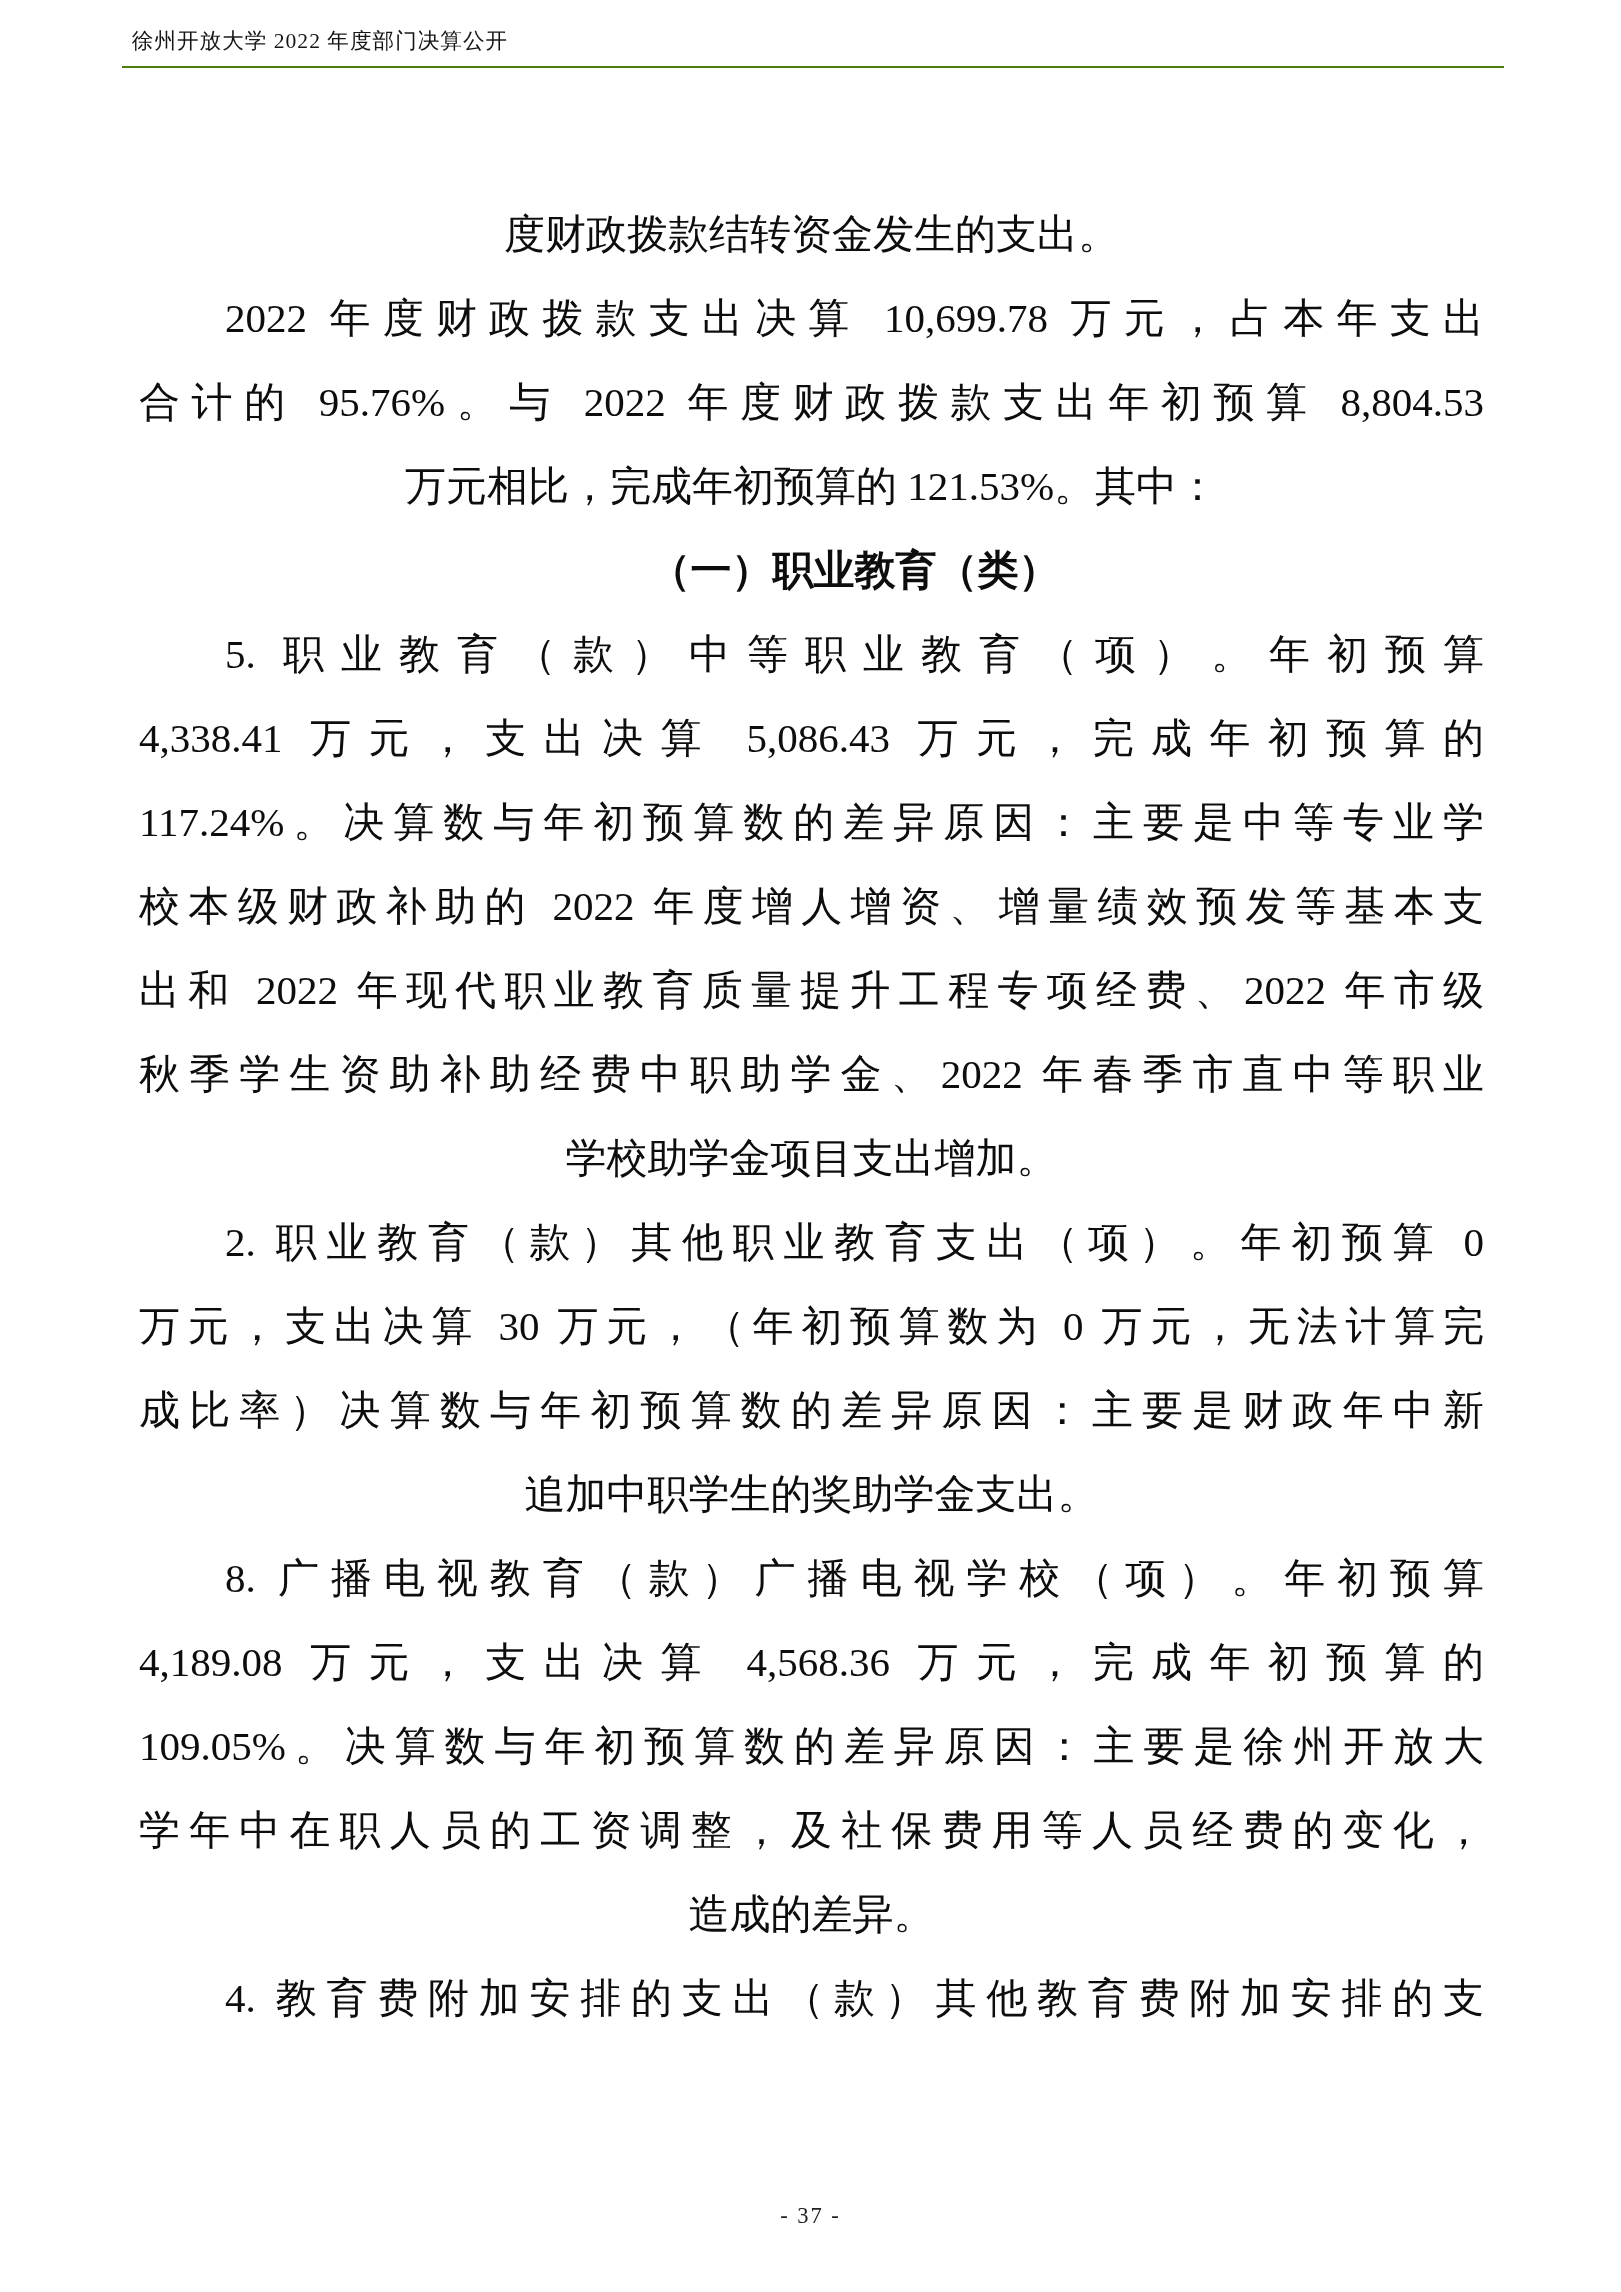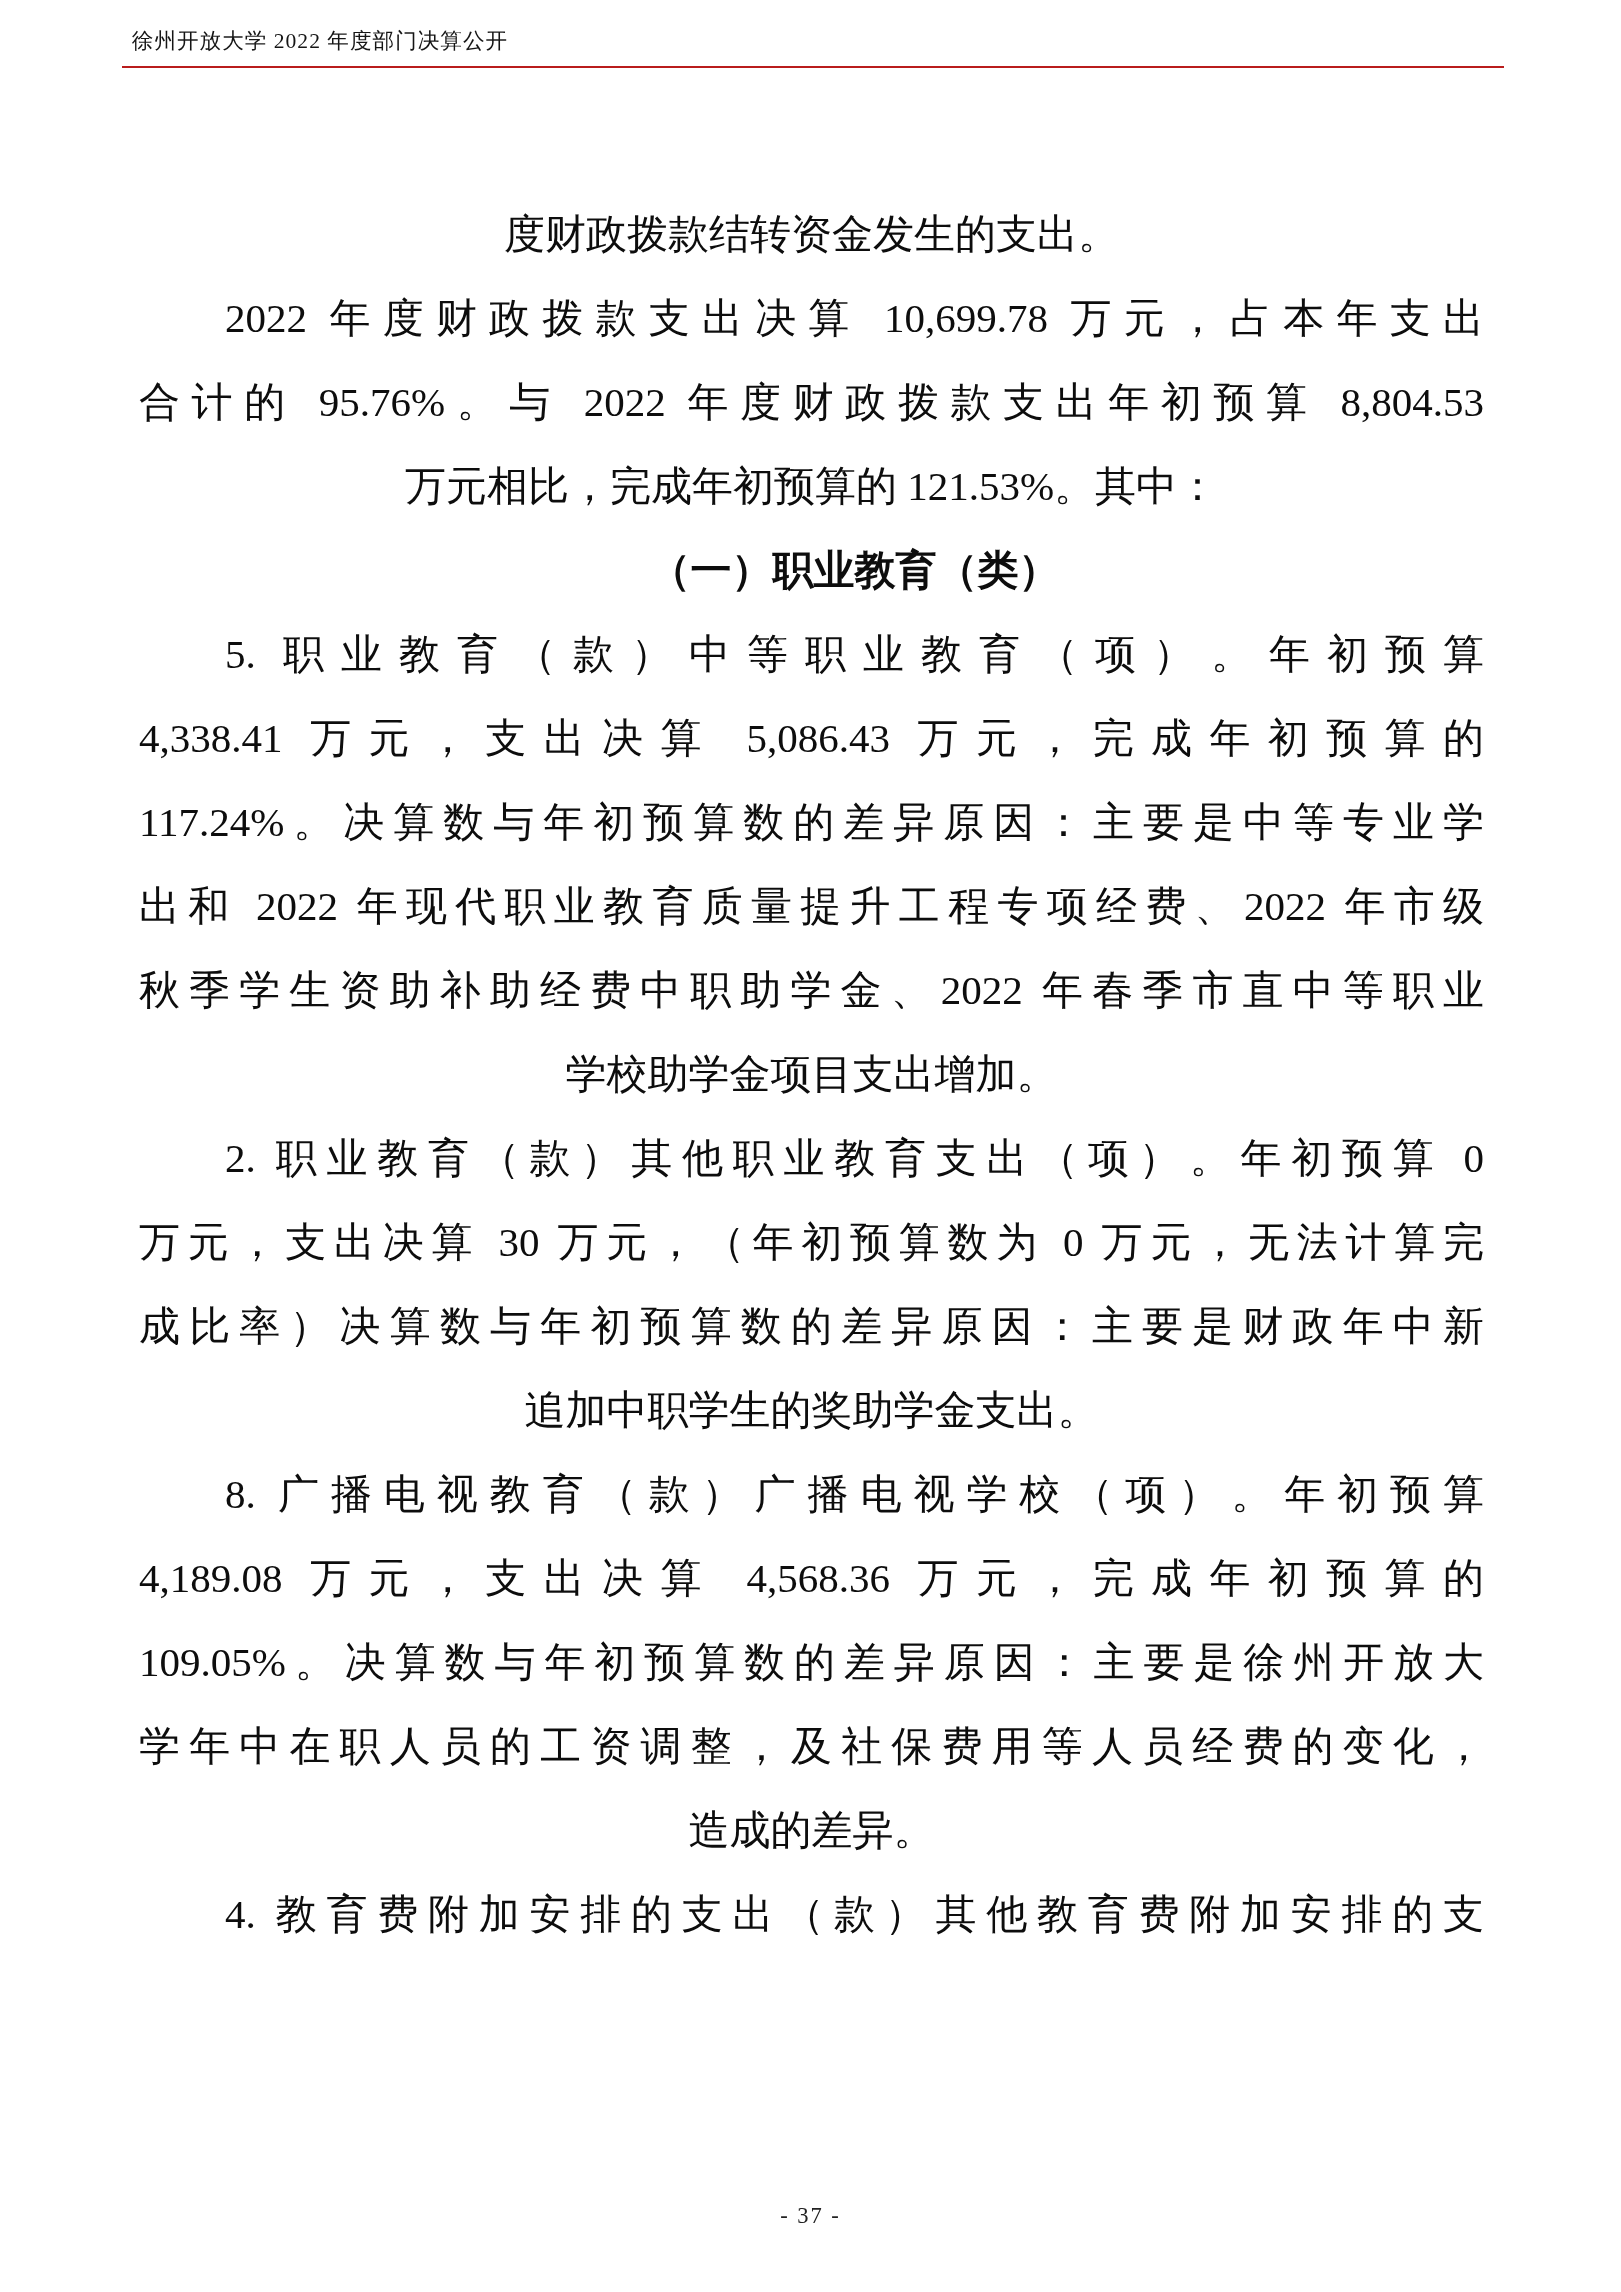--- a/index.html
+++ b/index.html
@@ -10,21 +10,21 @@
     background:#ffffff;
     font-family:"Liberation Serif","DejaVu Serif",serif;
     color:#111111;
     overflow:hidden;
   }
   .header{
     position:absolute;
     top:0;
     left:122px;
     width:1372px;
-    border-bottom:2px solid #b91c1c;
+    border-bottom:2px solid #4d7c0f;
     padding:25.5px 0 11.8px 9.8px;
   }
   .header-title{
     font-size:21.6px;
     letter-spacing:1px;
     color:#151515;
     white-space:nowrap;
   }
   .doc-body{
     position:absolute;
@@ -77,20 +77,21 @@
 
   <div class="doc-body" id="doc-body">
       <div class="line">度财政拨款结转资金发生的支出。</div>
       <div class="line justify indent">2022 年度财政拨款支出决算 10,699.78 万元，占本年支出</div>
       <div class="line justify">合计的 95.76%。与 2022 年度财政拨款支出年初预算 8,804.53</div>
       <div class="line">万元相比，完成年初预算的 121.53%。其中：</div>
       <div class="line indent bold">（一）职业教育（类）</div>
       <div class="line justify indent">5. 职业教育（款）中等职业教育（项）。年初预算</div>
       <div class="line justify">4,338.41 万元，支出决算 5,086.43 万元，完成年初预算的</div>
       <div class="line justify">117.24%。决算数与年初预算数的差异原因：主要是中等专业学</div>
+      <div class="line justify">校本级财政补助的 2022 年度增人增资、增量绩效预发等基本支</div>
       <div class="line justify">出和 2022 年现代职业教育质量提升工程专项经费、2022 年市级</div>
       <div class="line justify">秋季学生资助补助经费中职助学金、2022 年春季市直中等职业</div>
       <div class="line">学校助学金项目支出增加。</div>
       <div class="line justify indent">2. 职业教育（款）其他职业教育支出（项）。年初预算 0</div>
       <div class="line justify">万元，支出决算 30 万元，（年初预算数为 0 万元，无法计算完</div>
       <div class="line justify">成比率）决算数与年初预算数的差异原因：主要是财政年中新</div>
       <div class="line">追加中职学生的奖助学金支出。</div>
       <div class="line justify indent">8. 广播电视教育（款）广播电视学校（项）。年初预算</div>
       <div class="line justify">4,189.08 万元，支出决算 4,568.36 万元，完成年初预算的</div>
       <div class="line justify">109.05%。决算数与年初预算数的差异原因：主要是徐州开放大</div>

